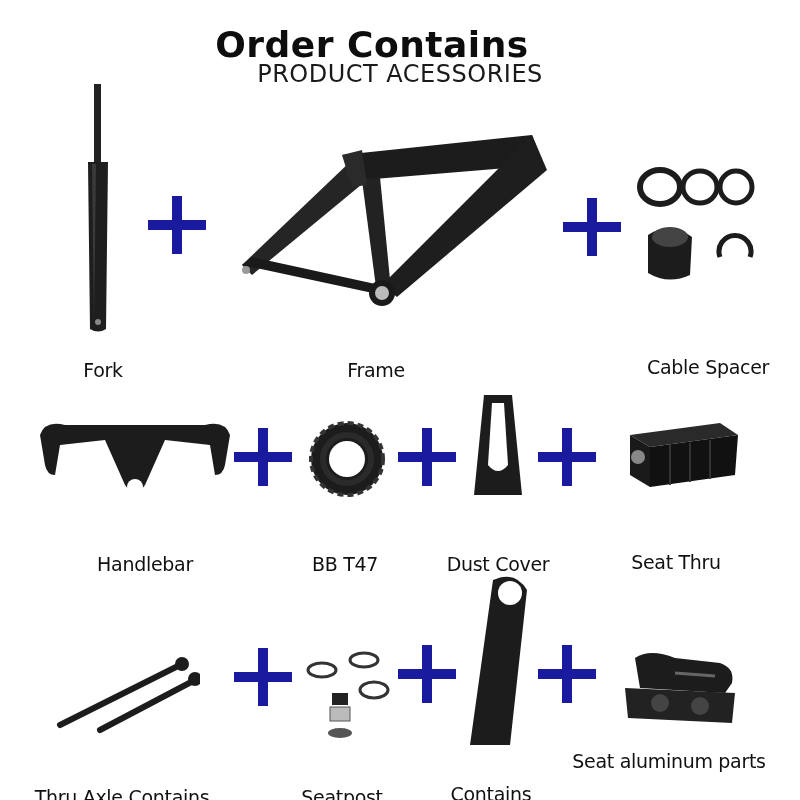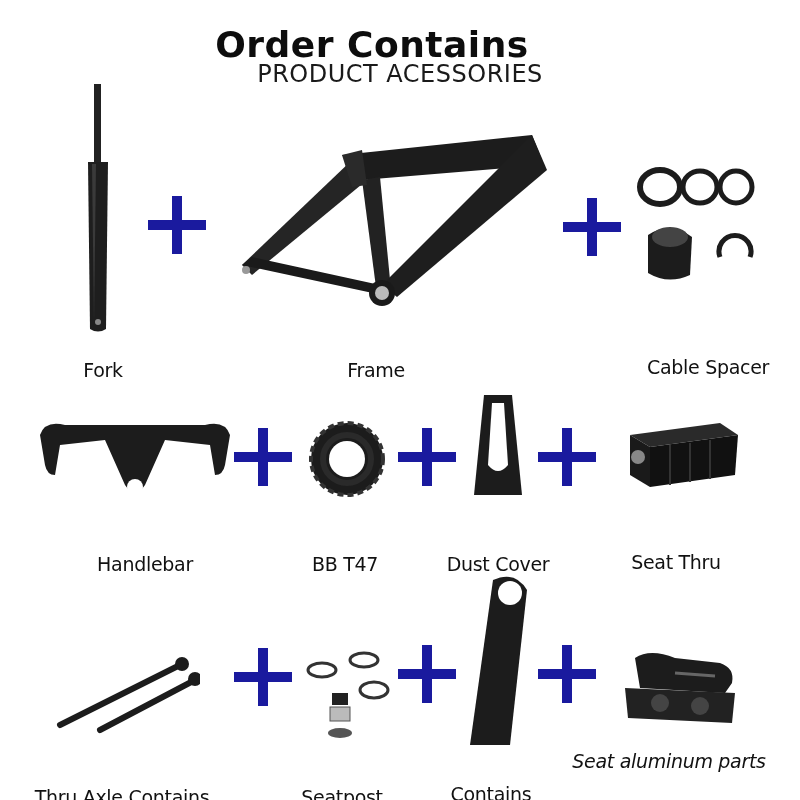--- a/index.html
+++ b/index.html
@@ -169,13 +169,13 @@
     <path d="M5 40 L115 45 L112 75 L8 70 Z" fill="#222"></path>
     <circle cx="40" cy="55" r="9" fill="#444"></circle>
     <circle cx="80" cy="58" r="9" fill="#444"></circle>
     <line x1="55" y1="25" x2="95" y2="28" stroke="#666" stroke-width="3"></line>
   </svg>
 </div>
 
 <div class="label" style="left:122px;top:762px;">Thru Axle Contains</div>
 <div class="label" style="left:342px;top:762px;">Seatpost</div>
 <div class="label" style="left:491px;top:759px;">Contains</div>
-<div class="label" style="left:669px;top:726px;font-style:italic;">Seat aluminum parts</div>
+<div class="label" style="left:669px;top:726px;">Seat aluminum parts</div>
 
 </body></html>

